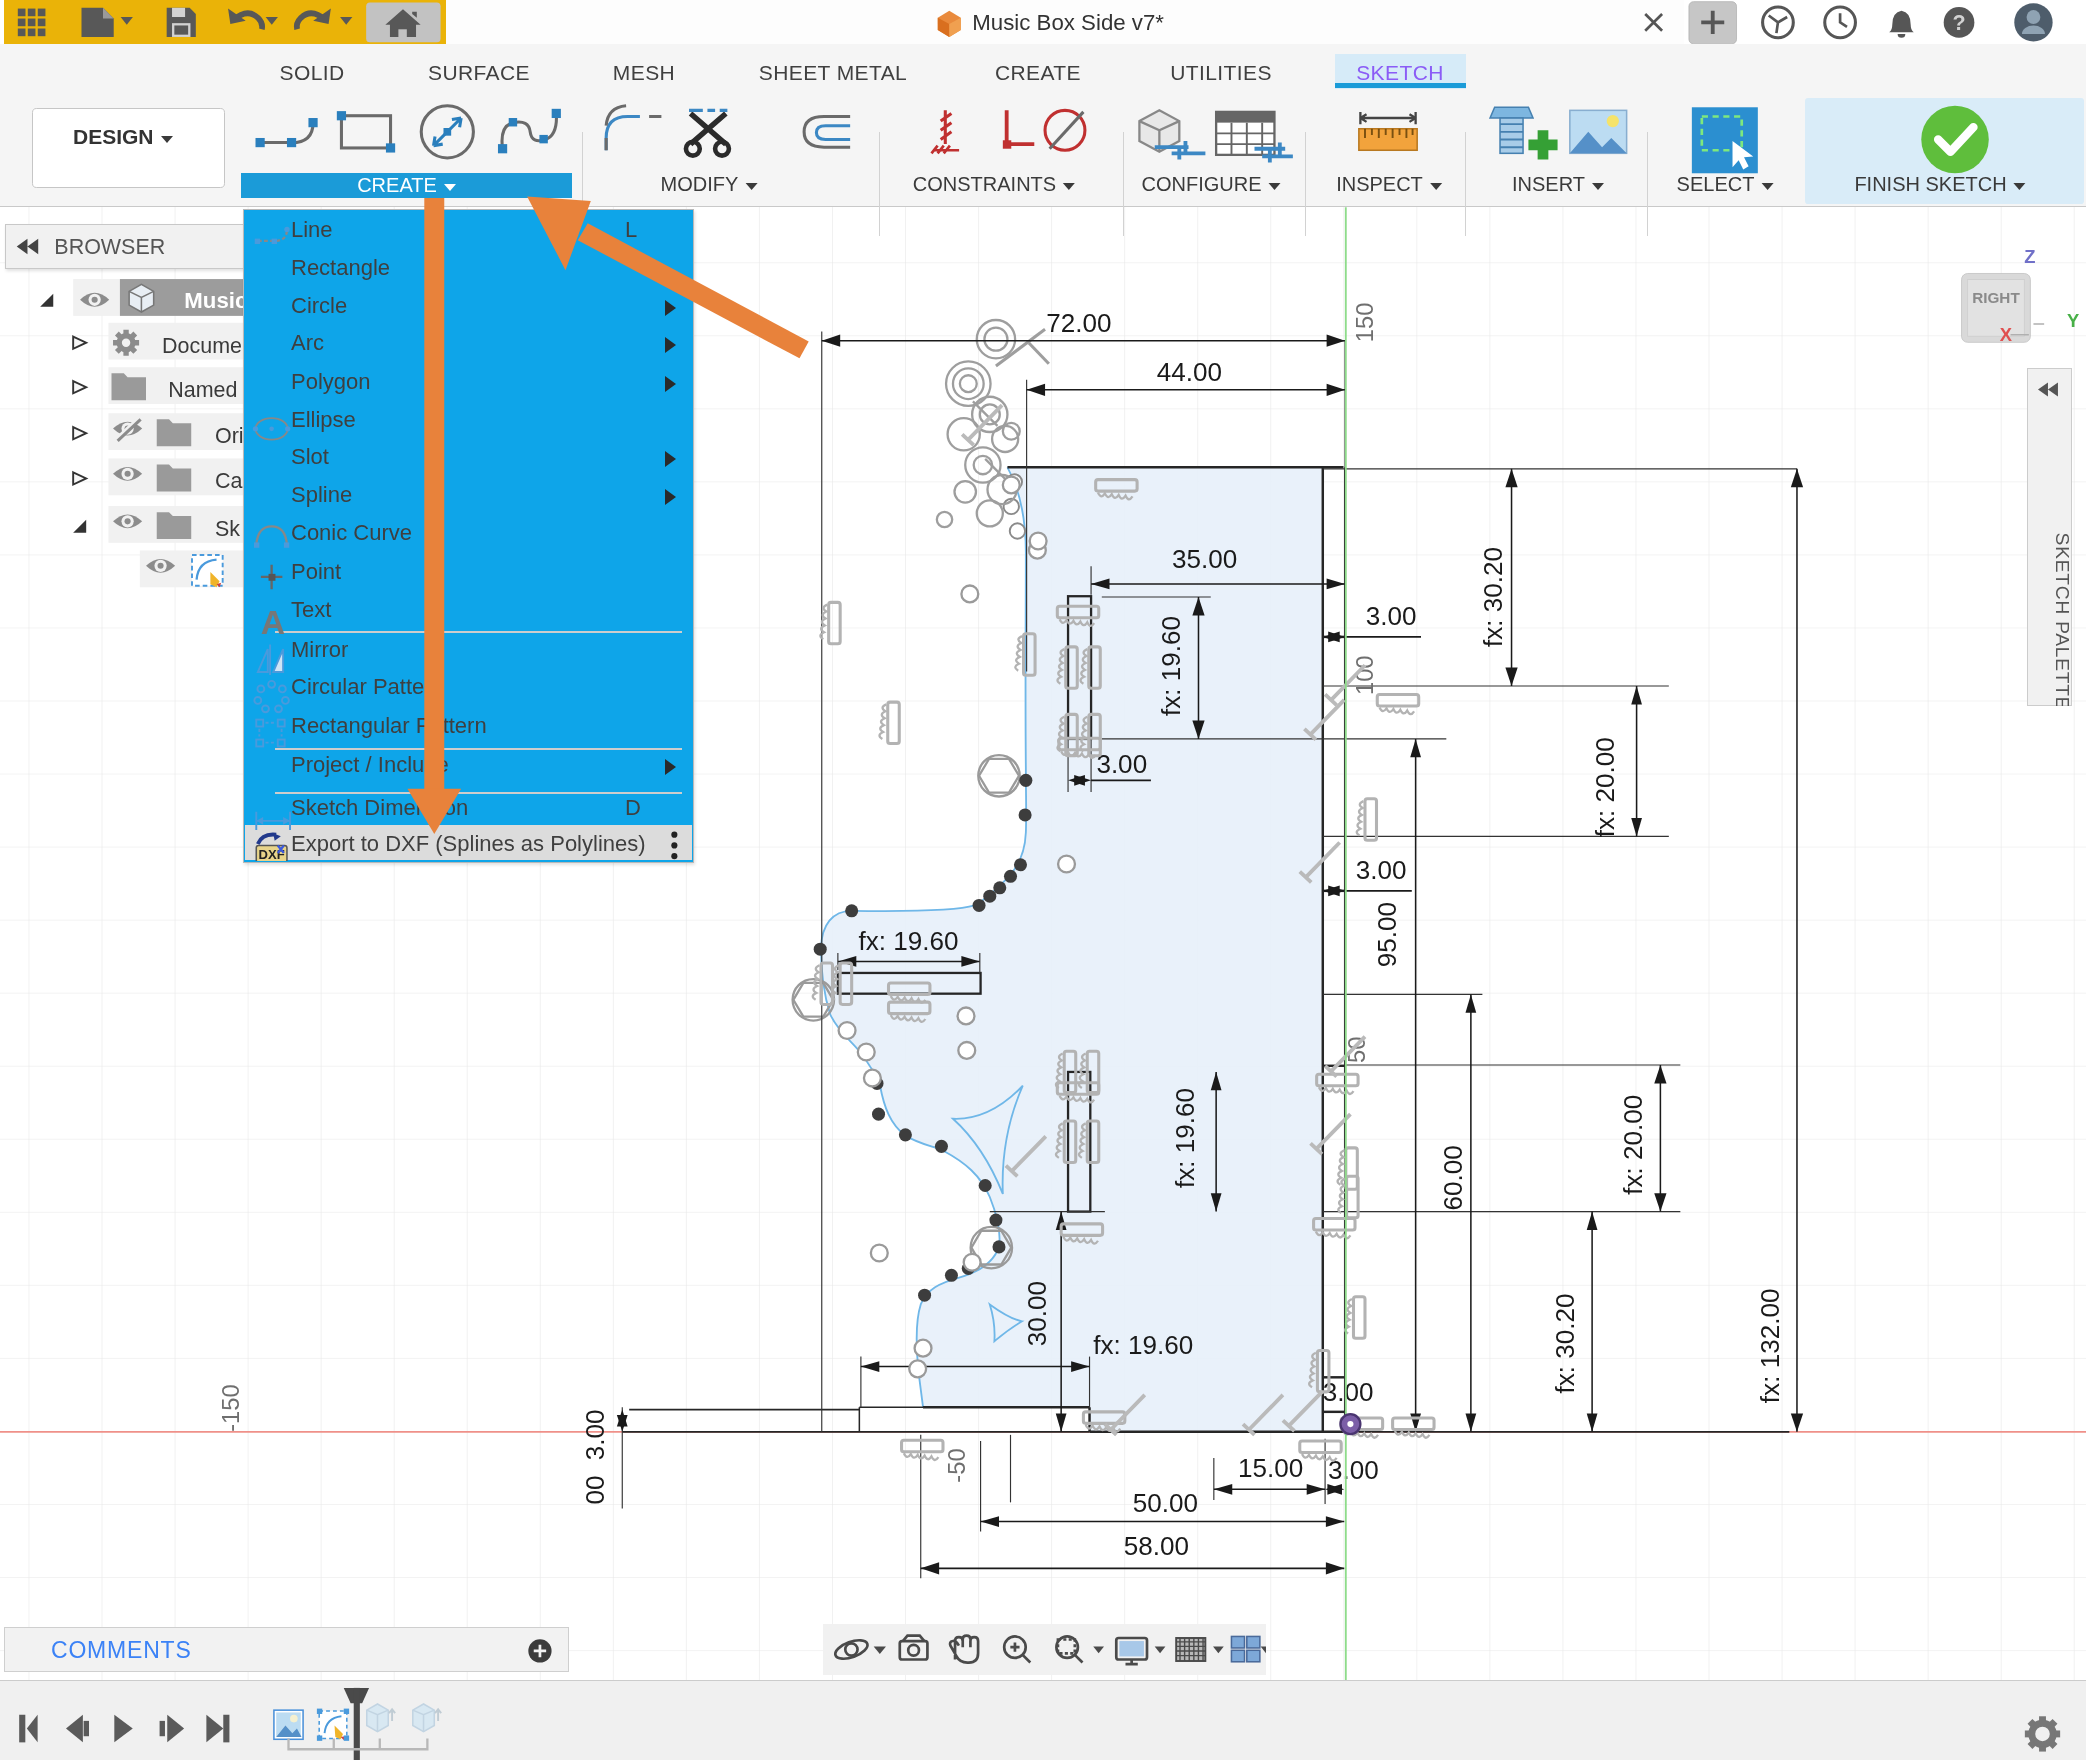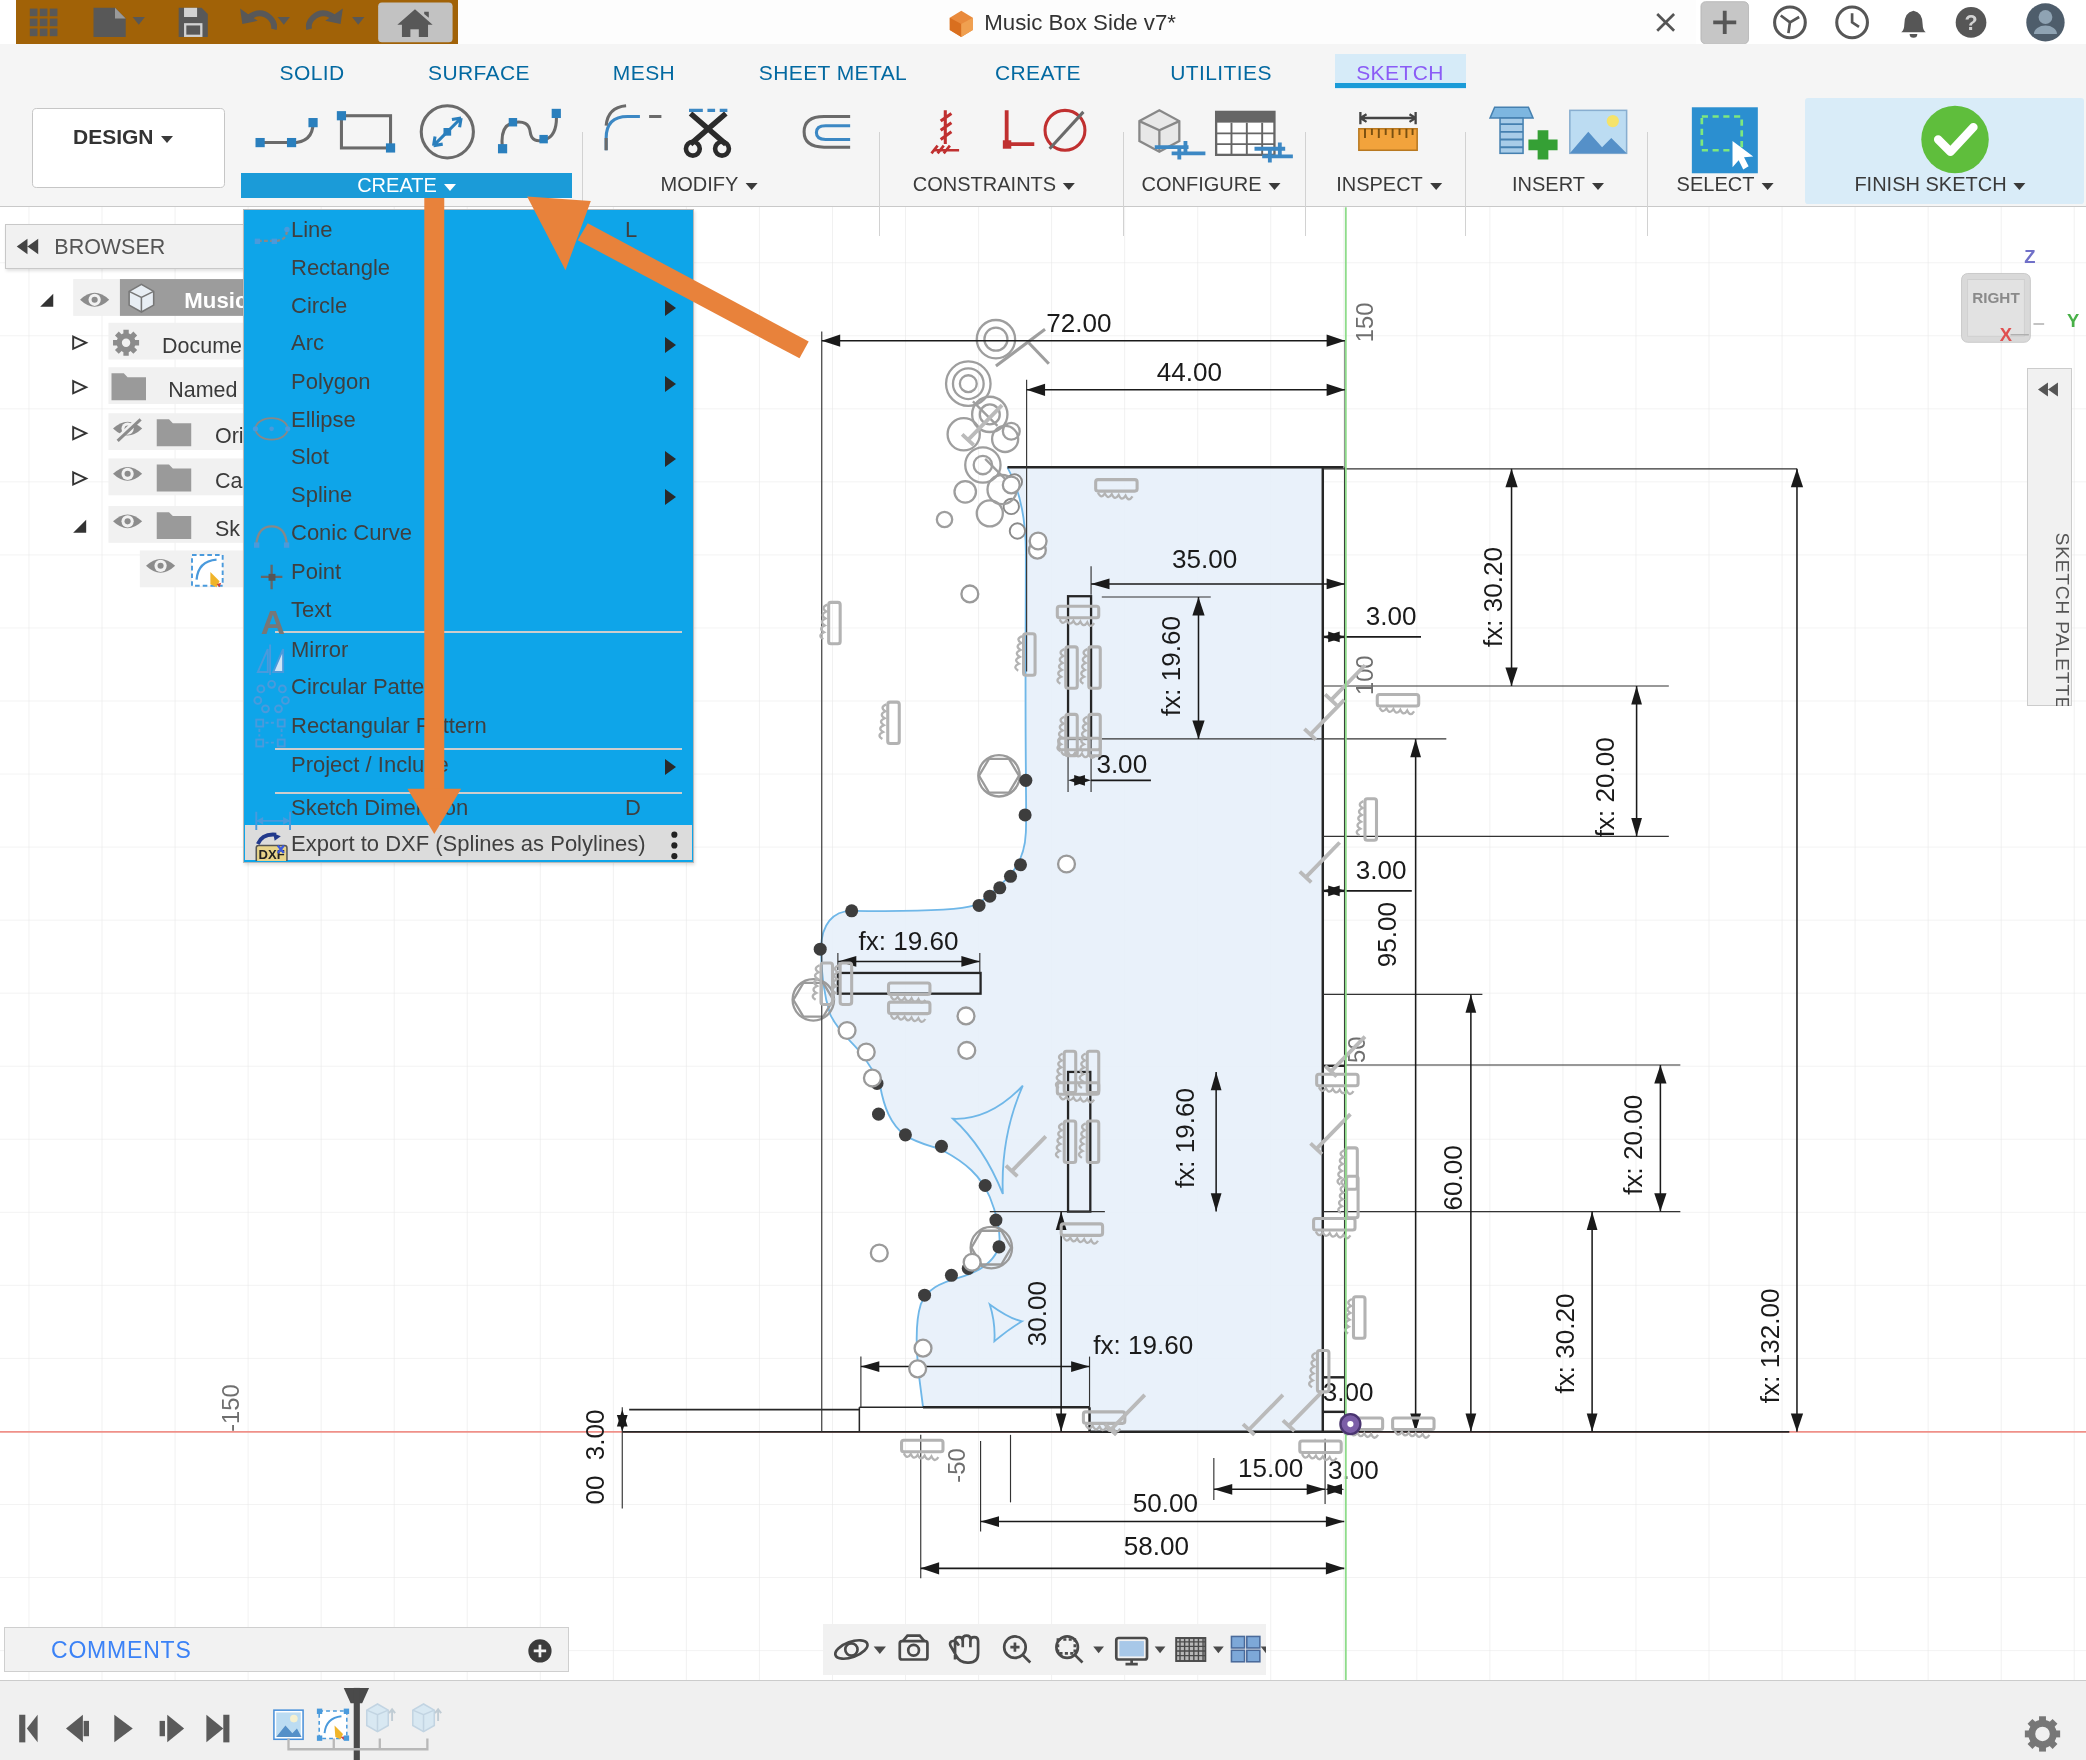--- a/index.html
+++ b/index.html
@@ -1,22 +1,22 @@
 <!DOCTYPE html>
 <html style="font-size:12.3px"><head><meta charset="utf-8">
 <style>
 *{margin:0;padding:0;box-sizing:border-box}
 html,body{width:2087px;height:1761px;overflow:hidden;background:#fff;
 font-family:"Liberation Sans",sans-serif;position:relative}
 #cv{position:absolute;left:0;top:0}
 .abs{position:absolute}
-#titlebar{left:16px;top:0;width:1671px;height:44px;background:#a16207}
+#titlebar{left:4px;top:0;width:1671px;height:44px;background:#eab308}
 #doctab{left:442px;top:0;width:1238px;height:44px;background:#fdfdfd}
 #ribbon{left:0;top:44px;width:2087px;height:163px;background:#f5f5f5;border-bottom:0.8px solid #c9c9c9}
-.tab{position:absolute;top:17px;height:28px;font-size:21px;color:#0369a1;letter-spacing:0.4px}
+.tab{position:absolute;top:17px;height:28px;font-size:21px;color:#404040;letter-spacing:0.4px}
 .glabel{position:absolute;top:129px;font-size:20px;color:#3a3a3a;white-space:nowrap}
 .caret{display:inline-block;width:0;height:0;border-left:6.1px solid transparent;
 border-right:6.1px solid transparent;border-top:7.7px solid #3a3a3a;margin-left:7px;margin-bottom:1.5px}
 .caretw{border-top-color:#fff}
 .sep{position:absolute;top:88px;height:104px;width:0.8px;background:#d2d2d2}
 #browser,#menu{box-shadow:0.8px 1.5px 3.1px rgba(0,0,0,.12)}
 .mi{position:absolute;left:47px;font-size:22px;color:#3f3f3f;white-space:nowrap}
 .msep{position:absolute;left:31px;right:10.7px;height:1.5px;background:#cdcdcd}
 .marr{position:absolute;right:17px;width:0;height:0;border-top:8.4px solid transparent;
 border-bottom:8.4px solid transparent;border-left:11.5px solid #2a2a2a}

